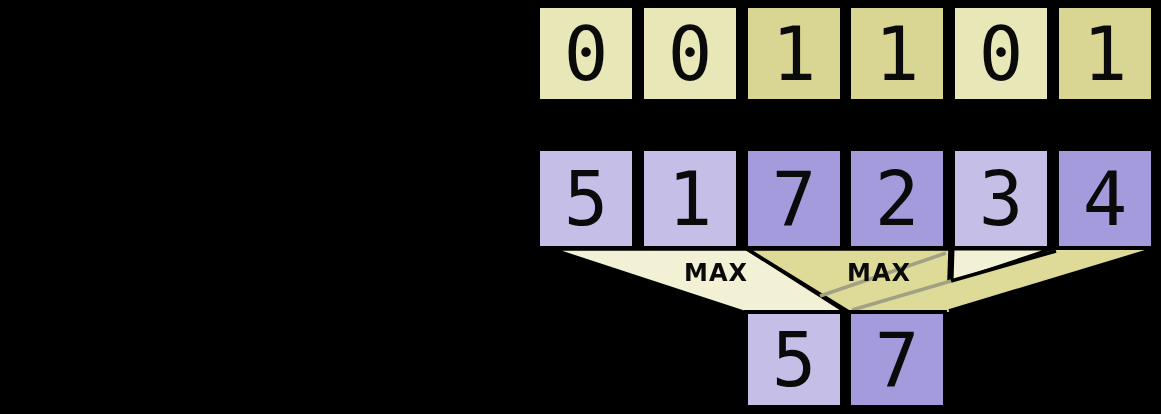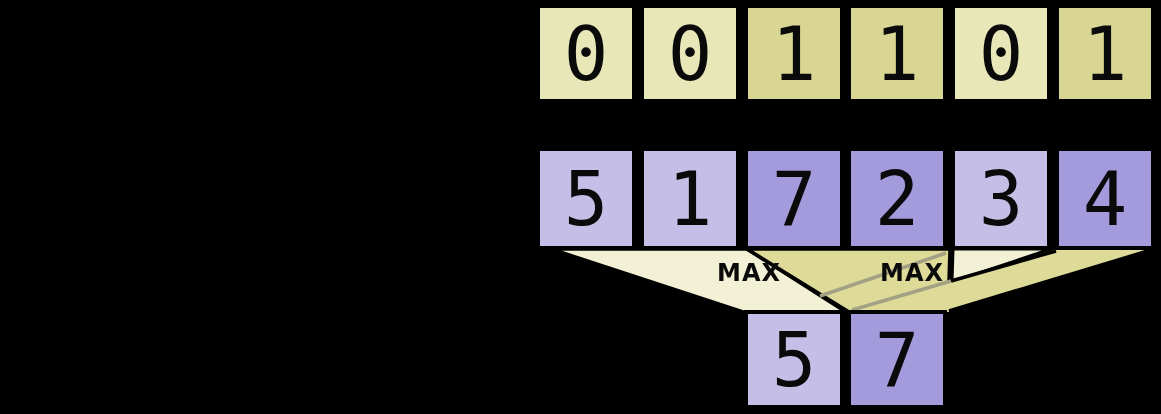--- a/index.html
+++ b/index.html
@@ -24,21 +24,20 @@
   }
   #funnel-svg{position:absolute;left:0;top:0;z-index:1;}
   .max-label{
     position:absolute;
     z-index:3;
     transform:translate(-50%,-50%);
     font-weight:bold;
     font-size:24px;
     letter-spacing:1px;
     color:#0a0a0a;
-    margin-left:33px;
   }
 </style>
 </head>
 <body>
 
 <div class="canvas" style="background: rgb(0, 0, 0);">
 
   <svg id="funnel-svg" width="1161" height="414" viewBox="0 0 1161 414">
 
     <polygon id="funnel-a" points="551,249 747,249 846,312 743,312" stroke-width="3.5" fill="#f2f1d5" stroke="#000000"></polygon>

